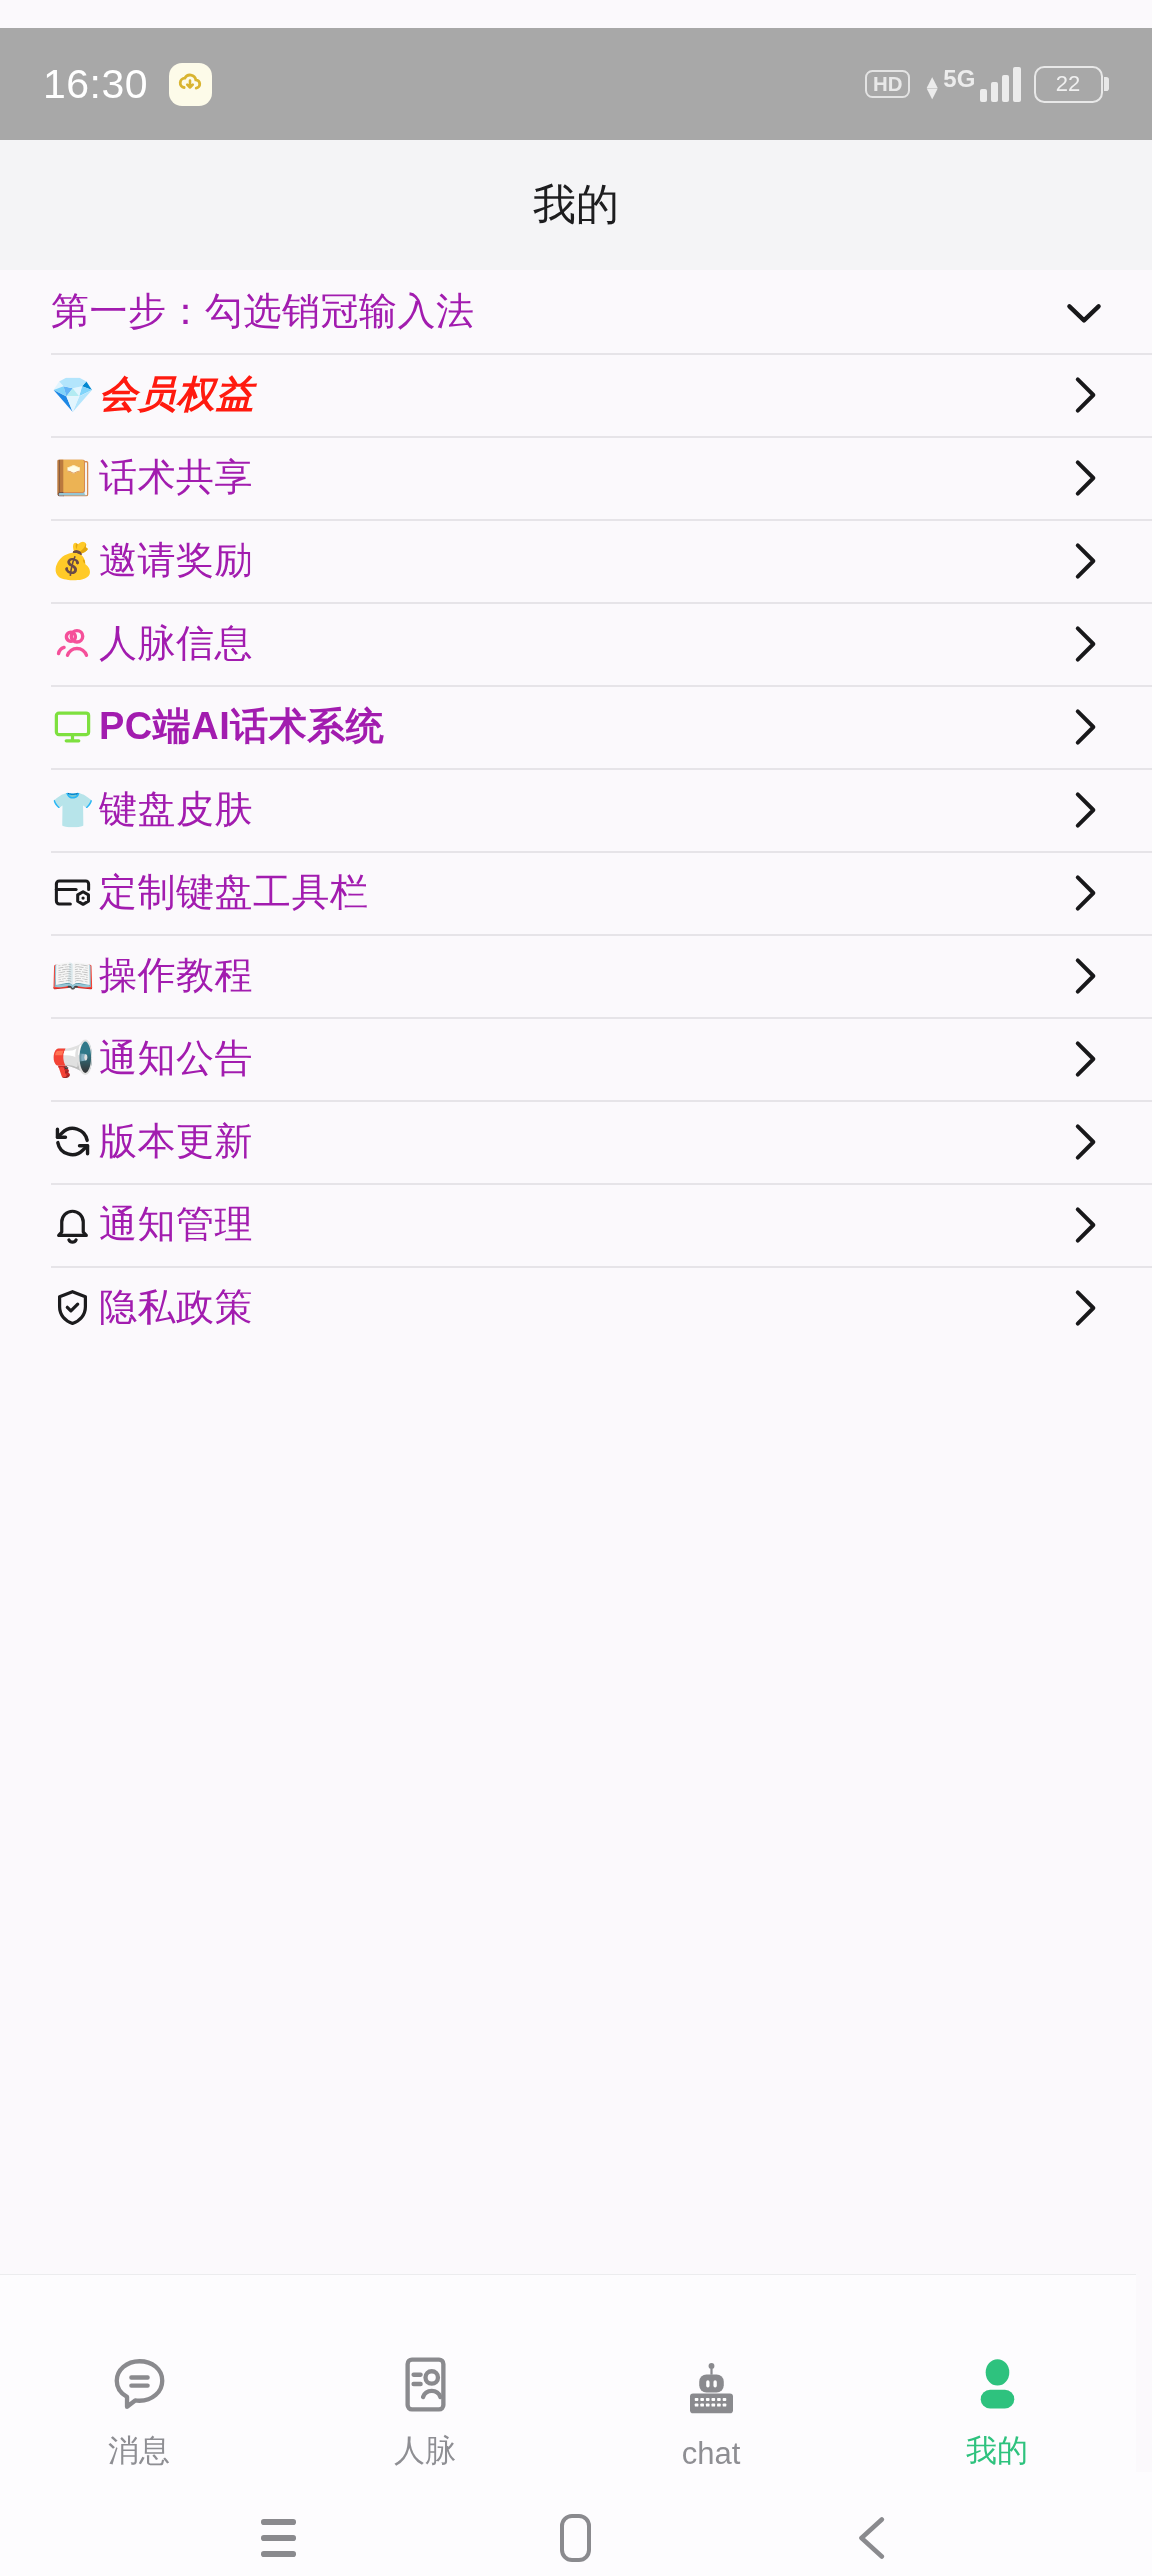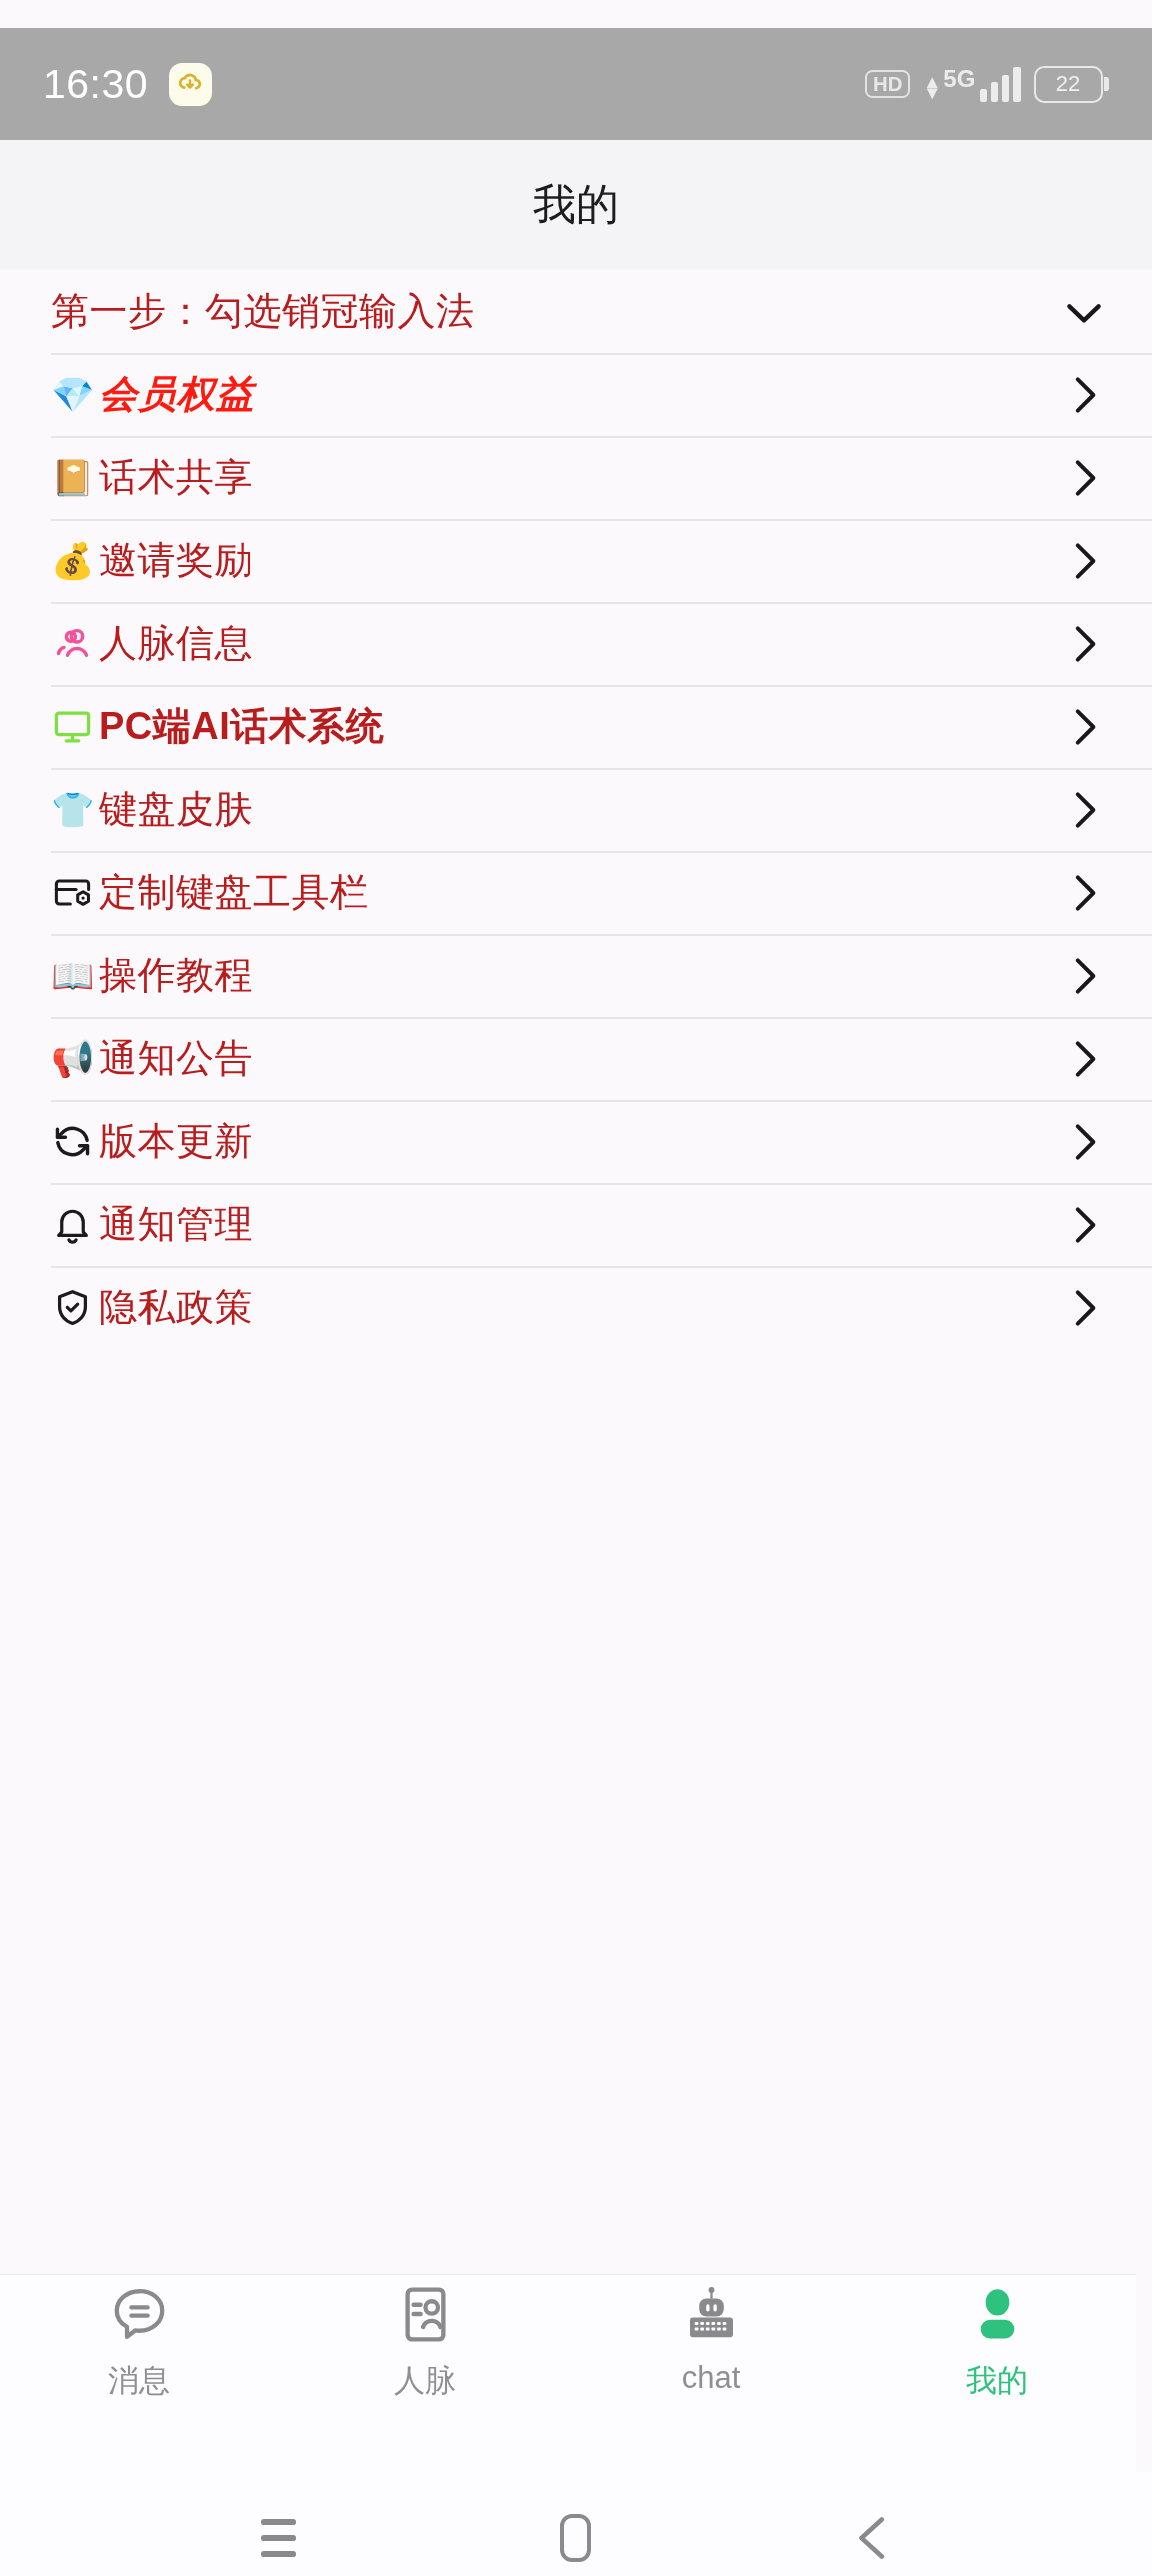--- a/index.html
+++ b/index.html
@@ -61,37 +61,37 @@
   .row + .row::before{
     content:""; position:absolute; left:51px; right:0; top:0;
     height:1.9px; background:#e6e4e8;
   }
   .row .ic{
     width:48px; min-width:48px; display:flex; align-items:center; justify-content:flex-start;
     font-size:35px; line-height:1;
   }
   .row .ic.none{ width:0; min-width:0; }
   .row .lbl{
-    font-size:38px; color:#b91c1c; white-space:nowrap;
+    font-size:38px; color:#a21caf; white-space:nowrap;
     letter-spacing:0.5px;
   }
   .row .lbl.bold{ font-weight:700; }
   .row .lbl.vip{ color:#ff1a0f; font-weight:700; font-style:italic; letter-spacing:0.9px; }
   .chev{ margin-left:auto; }
 
   
   .gl{ display:block; }
 
   
   .svgic{ display:block; }
 
   
   .tabbar{
     position:absolute; left:0; right:16px; bottom:132px; height:198px;
-    background:#fdfcfe; display:flex; align-items:flex-start;
+    background:#fdfcfe; display:flex; align-items:flex-end;
     border-top:1.9px solid #ececee;
     gap:8px;
   }
   .tab{
     flex:1; display:flex; flex-direction:column; align-items:center;
     justify-content:center; gap:13px;
   }
   .tab .tlbl{ font-size:31px; color:#8e8e93; }
   .tab.active .tlbl{ color:#2ec27e; }
   .ticon{ height:72px; display:flex; align-items:flex-end; justify-content:center; }

